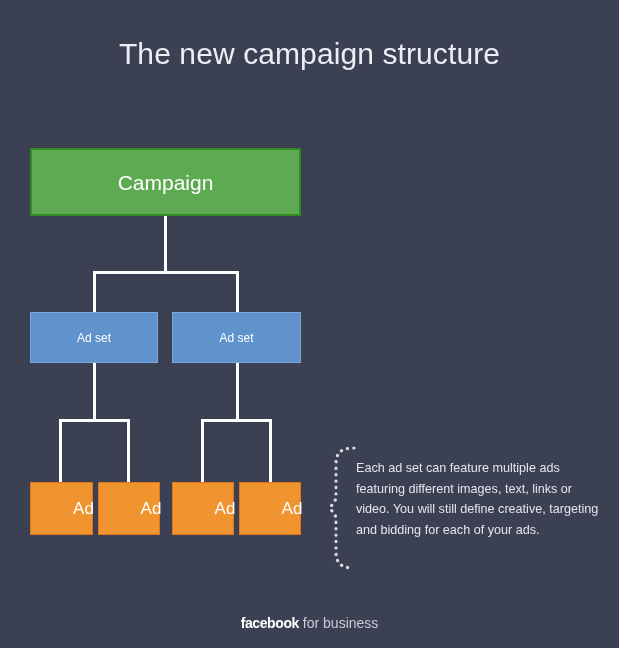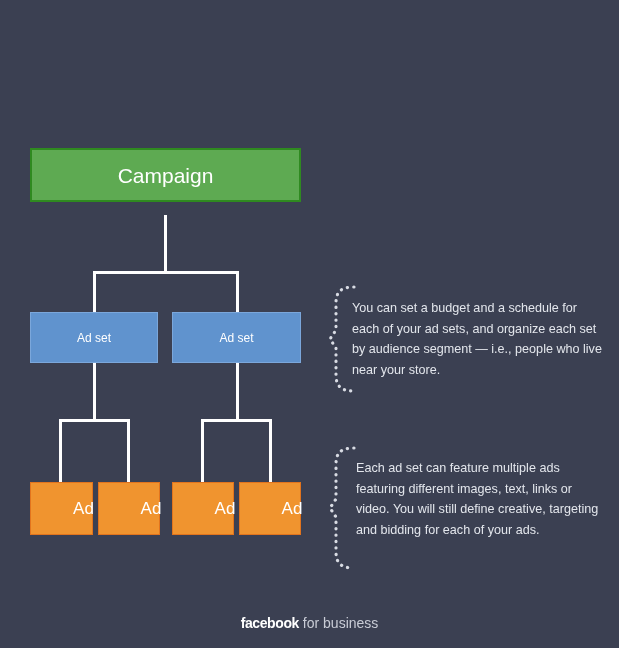--- a/index.html
+++ b/index.html
@@ -102,41 +102,42 @@
   #footer .fbiz {
     font-weight: 400;
     color: #c9ccd6;
   }
 </style>
 </head>
 <body>
 
 <div id="page">
 
+  <div id="title">The new campaign structure</div>
 
   <div class="ln" style="left:164px; top:215px; width:3px; height:58px;"></div>
 
   <div class="ln" style="left:93px; top:271px; width:146px; height:3px;"></div>
 
   <div class="ln" style="left:93px; top:271px; width:3px; height:42px;"></div>
   <div class="ln" style="left:236px; top:271px; width:3px; height:42px;"></div>
 
   <div class="ln" style="left:93px; top:363px; width:3px; height:58px;"></div>
 
   <div class="ln" style="left:59px; top:419px; width:71px; height:3px;"></div>
   <div class="ln" style="left:59px; top:419px; width:3px; height:64px;"></div>
   <div class="ln" style="left:127px; top:419px; width:3px; height:64px;"></div>
 
   <div class="ln" style="left:236px; top:363px; width:3px; height:58px;"></div>
 
   <div class="ln" style="left:201px; top:419px; width:71px; height:3px;"></div>
   <div class="ln" style="left:201px; top:419px; width:3px; height:64px;"></div>
   <div class="ln" style="left:269px; top:419px; width:3px; height:64px;"></div>
 
-  <div class="node campaign" style="left:30px; top:148px; width:271px; height:54px;">
+  <div class="node campaign" style="left:30px; top:148px; width:271px; height:68px;">
     <span>Campaign</span>
   </div>
 
   <div class="node adset" style="left:30px; top:312px; width:128px; height:51px;">
     <span>Ad set</span>
   </div>
   <div class="node adset" style="left:172px; top:312px; width:129px; height:51px;">
     <span>Ad set</span>
   </div>
 
@@ -147,26 +148,20 @@
     <span>Ad</span>
   </div>
   <div class="node ad" style="left:172px; top:482px; width:62px; height:53px;">
     <span>Ad</span>
   </div>
   <div class="node ad" style="left:239px; top:482px; width:62px; height:53px;">
     <span>Ad</span>
   </div>
 
 
-  <div class="callout" style="left:328px; top:283px; width:275px; height:112px;">
-    <svg class="brace" width="30" height="112" viewBox="0 0 30 112">
-      <path d="M26 4 C14 4, 8 8, 8 20 L8 47 L2 56 L8 65 L8 92 C8 104, 14 108, 26 108" fill="none" stroke="#d8dbe3" stroke-width="3.2" stroke-linecap="round" stroke-dasharray="0.2 6.2"></path>
-    </svg>
-    <div class="ctext" style="left:24px; top:15px; width:250px;">You can set a budget and a schedule for each of your ad sets, and organize each set by audience segment — i.e., people who live near your store.</div>
-  </div>
 
   <div class="callout" style="left:328px; top:444px; width:275px; height:128px;">
     <svg class="brace" width="30" height="128" viewBox="0 0 30 128">
       <path d="M26 4 C14 4, 8 8, 8 20 L8 55 L2 64 L8 73 L8 108 C8 120, 14 124, 26 124" fill="none" stroke="#d8dbe3" stroke-width="3.2" stroke-linecap="round" stroke-dasharray="0.2 6.2"></path>
     </svg>
     <div class="ctext" style="left:28px; top:14px; width:248px;">Each ad set can feature multiple ads featuring different images, text, links or video. You will still define creative, targeting and bidding for each of your ads.</div>
   </div>
 
   <div id="footer">
     <span class="fb">facebook</span><span>&nbsp;</span><span class="fbiz">for business</span>

